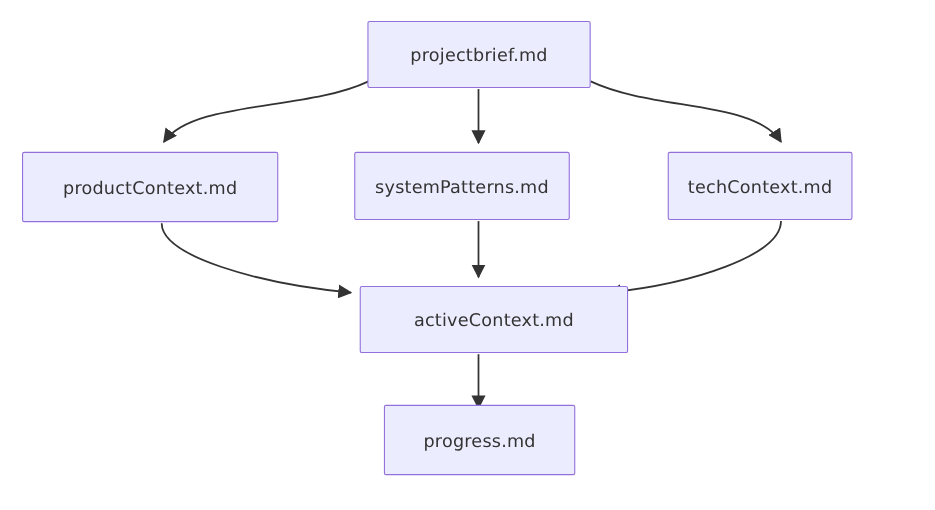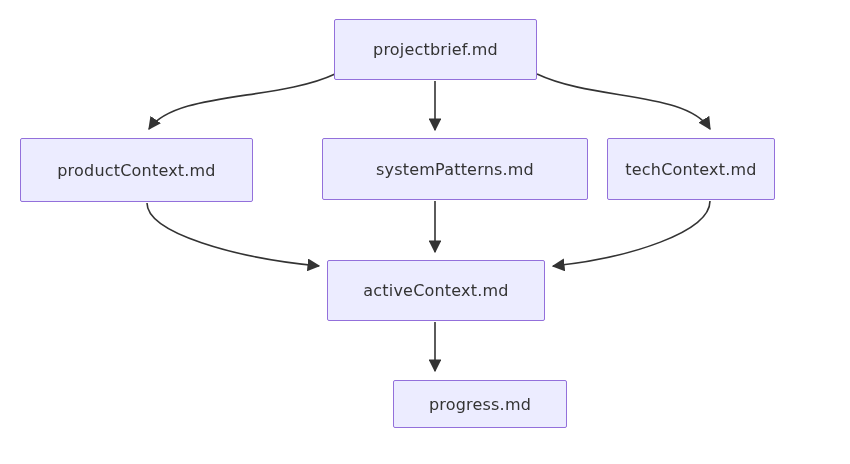--- a/index.html
+++ b/index.html
@@ -31,24 +31,24 @@
     display: flex;
     align-items: center;
     justify-content: center;
     color: #333333;
     font-size: 16px;
     letter-spacing: 0.2px;
     white-space: nowrap;
   }
   .node-projectbrief  { left: 334px; top: 19px;  width: 203px; height: 61px; }
   .node-productContext{ left: 20px;  top: 138px; width: 233px; height: 64px; }
-  .node-systemPatterns{ left: 322px; top: 138px; width: 266px; height: 62px; }
+  .node-systemPatterns{ left: 322px; top: 138px; width: 196px; height: 62px; }
   .node-techContext   { left: 607px; top: 138px; width: 168px; height: 62px; }
-  .node-activeContext { left: 327px; top: 260px; width: 218px; height: 61px; }
-  .node-progress      { left: 349px; top: 380px; width: 174px; height: 48px; margin-left: 44px; }
+  .node-activeContext { left: 327px; top: 260px; width: 244px; height: 61px; }
+  .node-progress      { left: 349px; top: 368px; width: 174px; height: 64px; }
 </style>
 </head>
 <body>
 
 <div class="canvas">
 
   <svg class="edges-layer" width="850" height="464" viewBox="0 0 850 464" xmlns="http://www.w3.org/2000/svg">
     <defs>
       <marker id="arrowhead" viewBox="0 0 10 10" refX="9" refY="5" markerWidth="8" markerHeight="8" orient="auto-start-reverse">
         <path d="M0,0 L10,5 L0,10 z" fill="#333333"></path>

